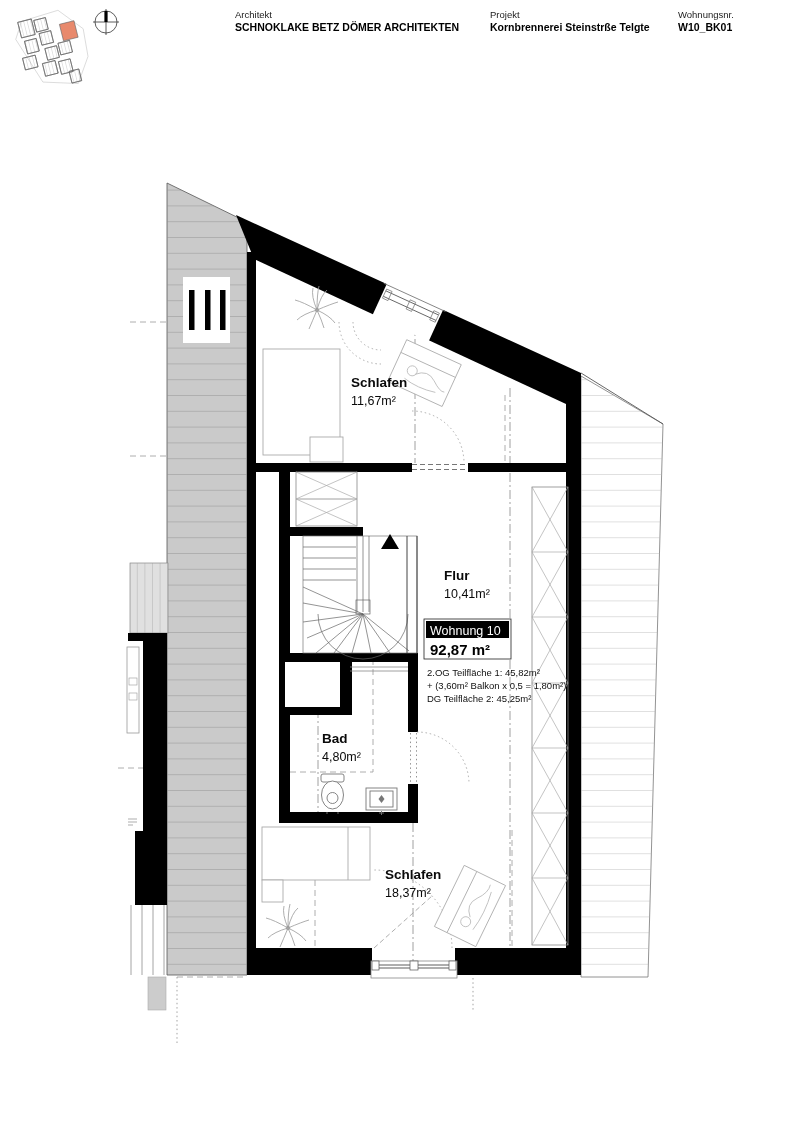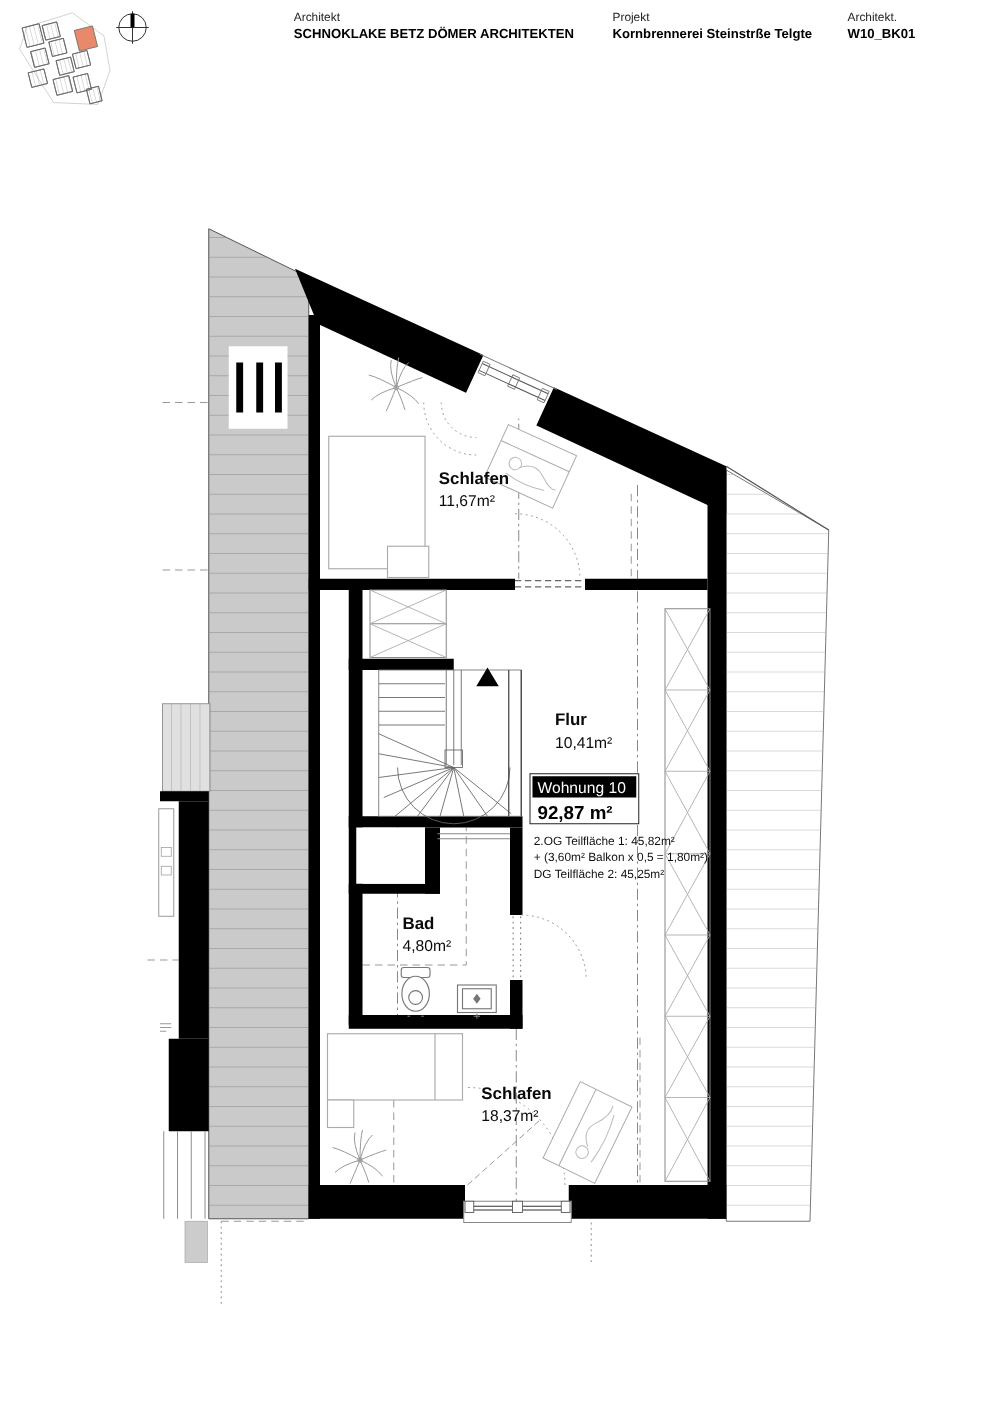--- a/index.html
+++ b/index.html
@@ -24,21 +24,21 @@
 
   <div class="hdr c1">
     <div class="lab">Architekt</div>
     <div class="val">SCHNOKLAKE BETZ DÖMER ARCHITEKTEN</div>
   </div>
   <div class="hdr c2">
     <div class="lab">Projekt</div>
     <div class="val">Kornbrennerei Steinstrße Telgte</div>
   </div>
   <div class="hdr c3">
-    <div class="lab">Architekt.</div>
+    <div class="lab">Wohnungsnr.</div>
     <div class="val">W10_BK01</div>
   </div>
   <div class="hdr c4">
     <div class="lab">Etage</div>
     <div class="val">DG</div>
   </div>
 
   <svg class="plan" width="800" height="1132" viewBox="0 0 800 1132">
     <defs>
       <pattern id="hatchGray" width="8" height="15.8" patternUnits="userSpaceOnUse">

